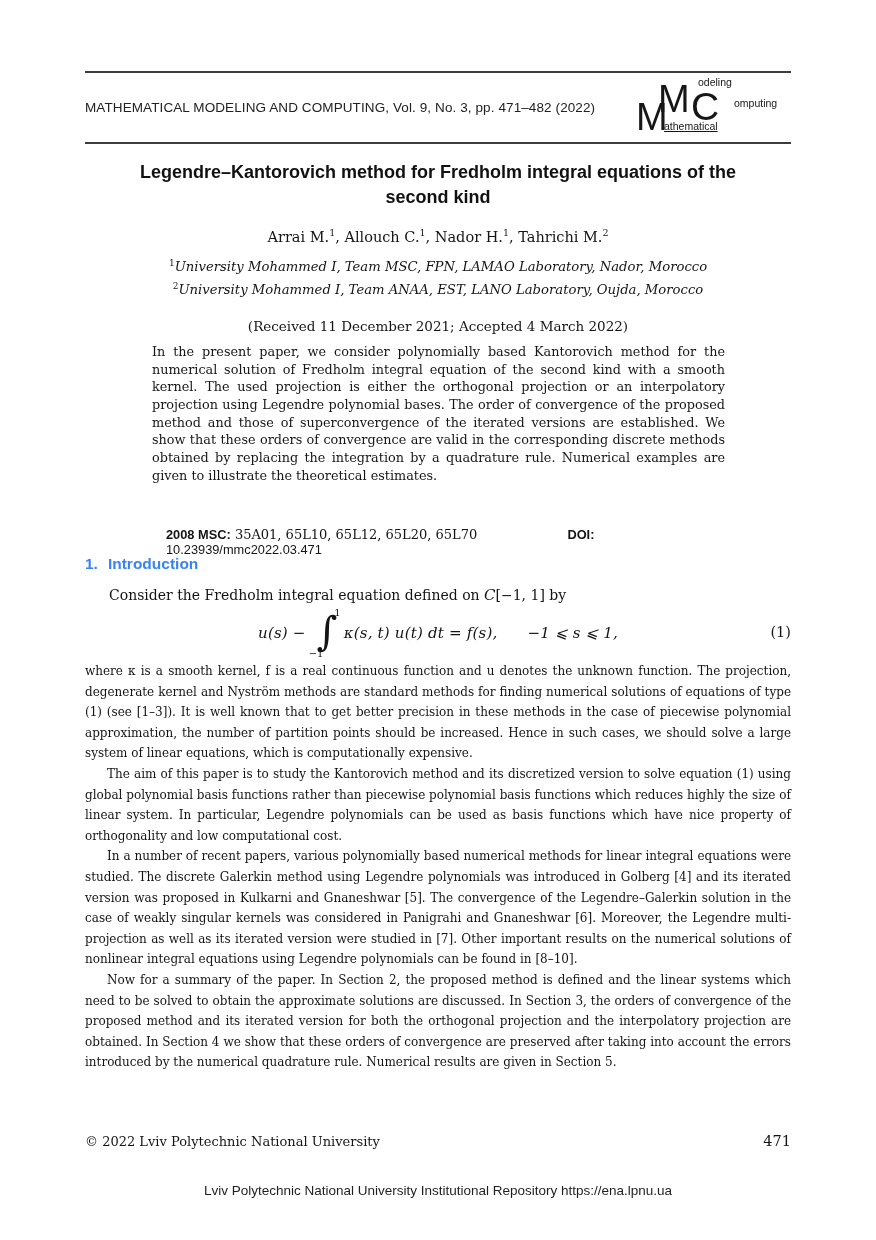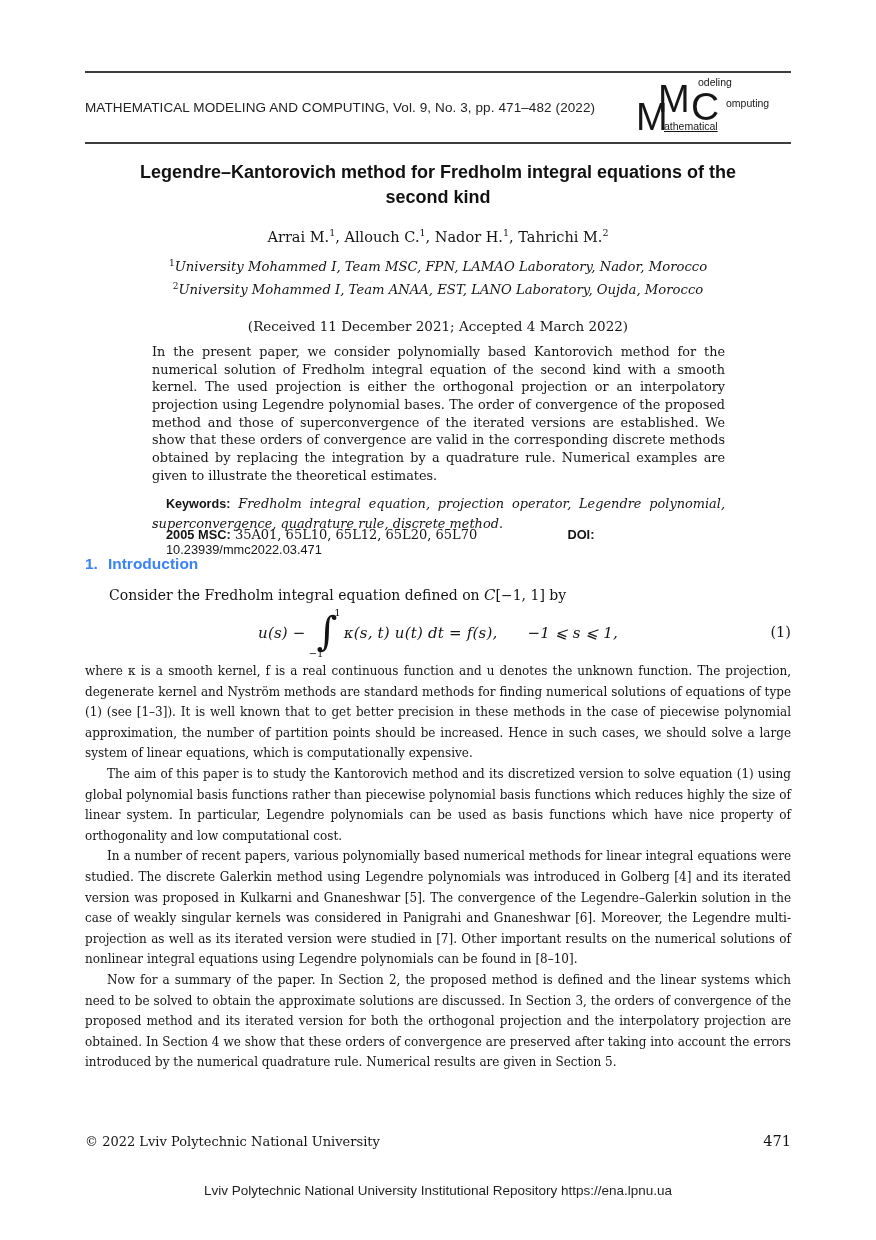--- a/index.html
+++ b/index.html
@@ -13,21 +13,21 @@
   .header-row{position:absolute;left:85px;right:85px;top:76px;height:62px;
               display:flex;align-items:center;justify-content:space-between;}
   .journal-line{font-family:"Liberation Sans", sans-serif;font-size:13.5px;color:#222;
                 letter-spacing:0.1px;}
   .logo{position:relative;width:167px;height:60px;font-family:"Liberation Sans", sans-serif;
         color:#161616;flex:0 0 auto;}
   .logo span{position:absolute;line-height:1;}
   .l-m2{left:34px;top:3px;font-size:38px;}
   .l-odeling{left:74px;top:0px;font-size:10.5px;}
   .l-c{left:67px;top:10px;font-size:39px;}
-  .l-omputing{left:83px;top:21px;font-size:10.5px;padding-left:19px;}
+  .l-omputing{left:91px;top:21px;font-size:10.5px;padding-left:19px;}
   .l-m1{left:12px;top:21px;font-size:38px;}
   .l-athematical{left:40px;top:44px;font-size:10.5px;text-decoration:underline;}
 
   
   .paper-title{position:absolute;top:160px;left:0;right:0;text-align:center;}
   .paper-title .inner{display:inline-block;max-width:660px;
       font-family:"Liberation Sans", sans-serif;font-weight:bold;font-size:18px;
       line-height:25px;color:#111;}
   .authors{position:absolute;top:227px;left:0;right:0;text-align:center;
       font-size:14.5px;color:#151515;}
@@ -116,27 +116,23 @@
 
   <div class="affiliations">
     <div><sup>1</sup><span class="affil-text">University Mohammed I, Team MSC, FPN, LAMAO Laboratory, Nador, Morocco</span></div>
     <div><sup>2</sup><span class="affil-text">University Mohammed I, Team ANAA, EST, LANO Laboratory, Oujda, Morocco</span></div>
   </div>
 
   <div class="received">(Received 11 December 2021; Accepted 4 March 2022)</div>
 
   <p class="abstract">In the present paper, we consider polynomially based Kantorovich method for the numerical solution of Fredholm integral equation of the second kind with a smooth kernel. The used projection is either the orthogonal projection or an interpolatory projection using Legendre polynomial bases. The order of convergence of the proposed method and those of superconvergence of the iterated versions are established. We show that these orders of convergence are valid in the corresponding discrete methods obtained by replacing the integration by a quadrature rule. Numerical examples are given to illustrate the theoretical estimates.</p>
 
-  <p class="keywords">
-    <span class="kw-label">Keywords:</span>
-    <span class="kw-text">Fredholm integral equation, projection operator, Legendre polynomial, superconvergence, quadrature rule, discrete method.</span>
-  </p>
 
   <div class="msc-row">
-    <span class="msc-label">2005 MSC:</span>
+    <span class="msc-label">2008 MSC:</span>
     <span class="msc-vals">35A01, 65L10, 65L12, 65L20, 65L70</span>
     <span class="doi-label">DOI:</span>
     <span class="doi-val">10.23939/mmc2022.03.471</span>
   </div>
 
   <div class="section-heading">
     <span class="sec-num">1.</span><span>Introduction</span>
   </div>
 
   <div class="intro-lead">

